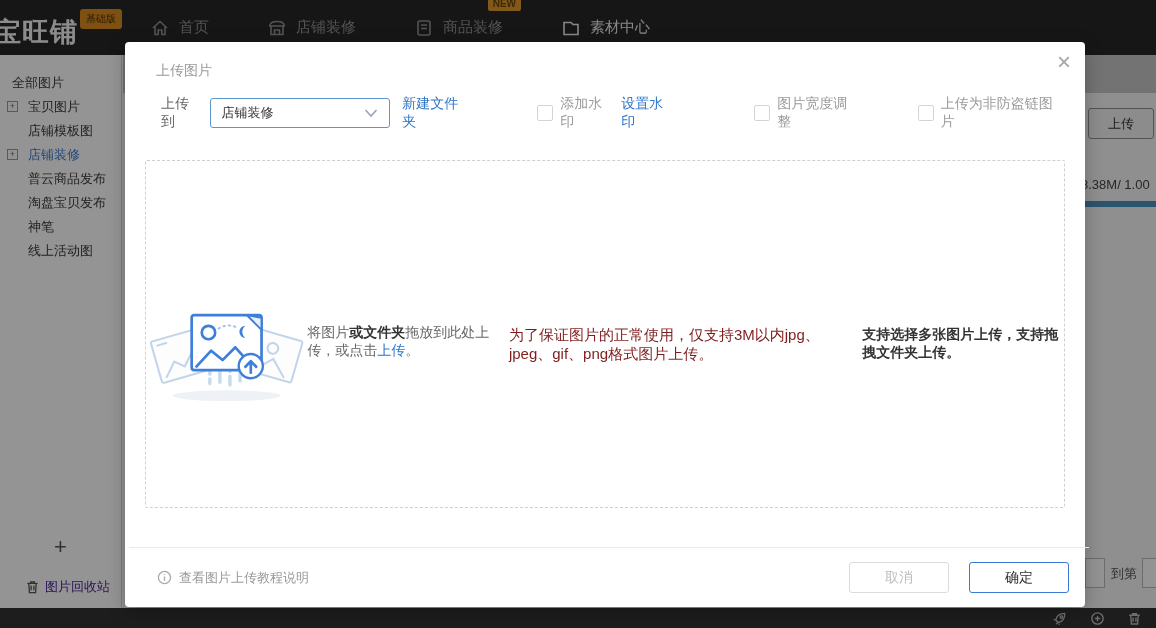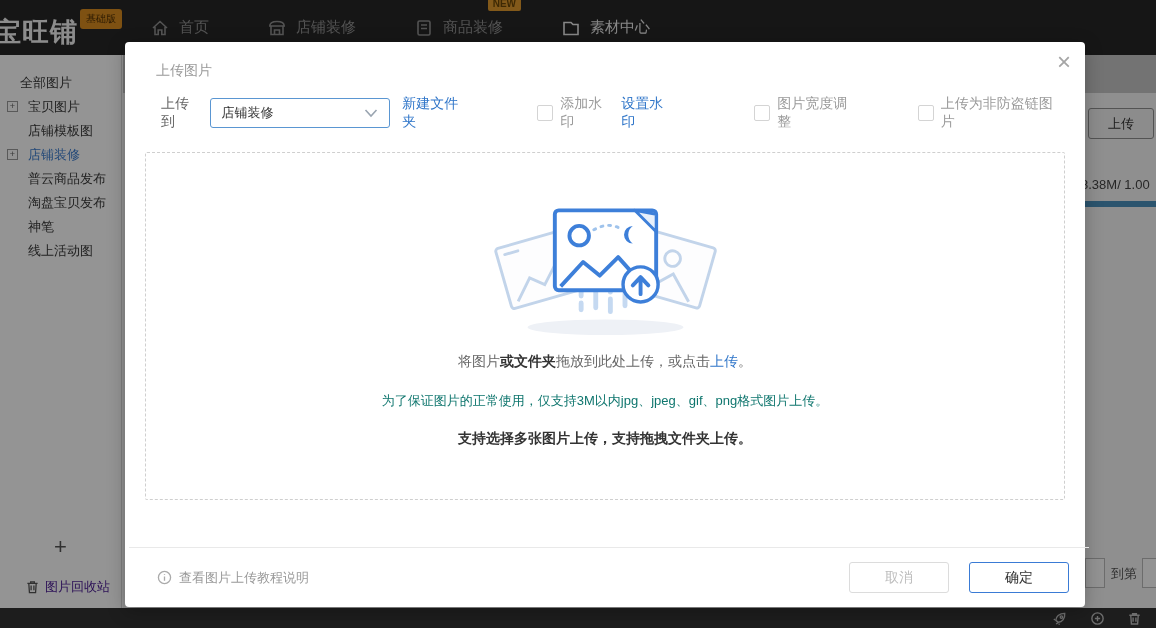--- a/index.html
+++ b/index.html
@@ -17,21 +17,21 @@
   .nav-item.active { color:#e9e9e9; }
   .nav-item svg { width:20px; height:20px; stroke:currentColor; fill:none; stroke-width:1.6; }
   .new-badge { position:absolute; right:-18px; top:-22px; background:#e09a2d; color:#6b4708; font-size:10px;
                font-weight:bold; padding:2px 5px; border-radius:2px; }
   .new-badge:after { content:""; position:absolute; left:6px; bottom:-4px; border:4px solid transparent; border-top-color:#e09a2d; }
 
   .sidebar { position:absolute; left:0; top:55px; width:122px; height:553px; background:#fff;
              border-right:1px solid #d9d9d9; z-index:1; }
   .folder-list { padding-top:16px; }
   .folder-item { position:relative; height:24px; line-height:24px; font-size:13px; color:#3a3a3a;
-                 padding-left:20px; cursor:pointer; white-space:nowrap; }
+                 padding-left:12px; cursor:pointer; white-space:nowrap; }
   .folder-item.indent { padding-left:28px; }
   .folder-item.selected { color:#3f7fd0; }
   .expander { position:absolute; left:7px; top:6px; width:11px; height:11px; border:1px solid #9a9a9a;
               background:#fdfdfd; font-size:9px; line-height:9px; text-align:center; color:#666; }
   .sidebar-bottom { position:absolute; left:0; bottom:12px; width:100%; }
   .add-folder { display:block; text-align:center; font-size:22px; color:#555; font-weight:300; cursor:pointer; }
   .recycle { margin-top:18px; padding-left:26px; font-size:13px; color:#4c1d95; display:flex; align-items:center; gap:6px; cursor:pointer; }
   .recycle svg { width:13px; height:14px; stroke:#555; fill:none; stroke-width:1.4; }
 
   .main-bg { position:absolute; left:123px; top:55px; right:0; bottom:20px; background:#f4f4f4; z-index:1; }
@@ -66,27 +66,27 @@
   .folder-select svg { width:16px; height:16px; stroke:#9aa5b1; fill:none; stroke-width:1.6; }
   a.blue-link { color:#3076c9; font-size:14px; text-decoration:none; cursor:pointer; }
   .new-folder { margin-left:12px; }
   .chk-group { display:flex; align-items:center; margin-left:66px; }
   .chk-group.g2 { margin-left:78px; }
   .chk-group.g3 { margin-left:58px; }
   .checkbox { width:16px; height:16px; border:1px solid #d4d4d4; border-radius:2px; background:#fff; cursor:pointer; margin-right:7px; }
   .chk-label { font-size:14px; color:#9a9a9a; }
   .chk-group .blue-link { margin-left:6px; }
 
-  .dropzone { position:absolute; left:20px; top:110px; width:920px; height:348px;
+  .dropzone { position:absolute; left:20px; top:118px; width:920px; height:348px;
               border:1px dashed #cfcfcf; border-radius:2px; background:#fff;
-              display:flex; flex-direction:column; align-items:center; }
+              display:flex; flex-direction:row; align-items:center; }
   .illus { margin-top:32px; }
   .dz-line1 { margin-top:16px; font-size:14px; color:#666; }
   .dz-line1 b { color:#333; }
-  .dz-line2 { margin-top:21px; font-size:13px; color:#0f766e; }
+  .dz-line2 { margin-top:21px; font-size:15px; color:#7f1d1d; }
   .dz-line3 { margin-top:20px; font-size:14px; font-weight:bold; color:#333; }
 
   .dlg-footer { position:absolute; left:4px; bottom:0; width:100%; height:60px; border-top:1px solid #e9e9e9;
                 display:flex; align-items:center; }
   .help { display:flex; align-items:center; gap:7px; margin-left:28px; font-size:13px; color:#999; cursor:pointer; }
   .help svg { width:15px; height:15px; stroke:#aaa; fill:none; stroke-width:1.4; }
   .footer-btns { margin-left:auto; margin-right:20px; display:flex; gap:20px; }
   .btn { width:100px; height:31px; border-radius:3px; background:#fff; font-size:14px; cursor:pointer;
          font-family:"Liberation Sans", sans-serif; }
   .btn-cancel { border:1px solid #dcdcdc; color:#bdbdbd; }

